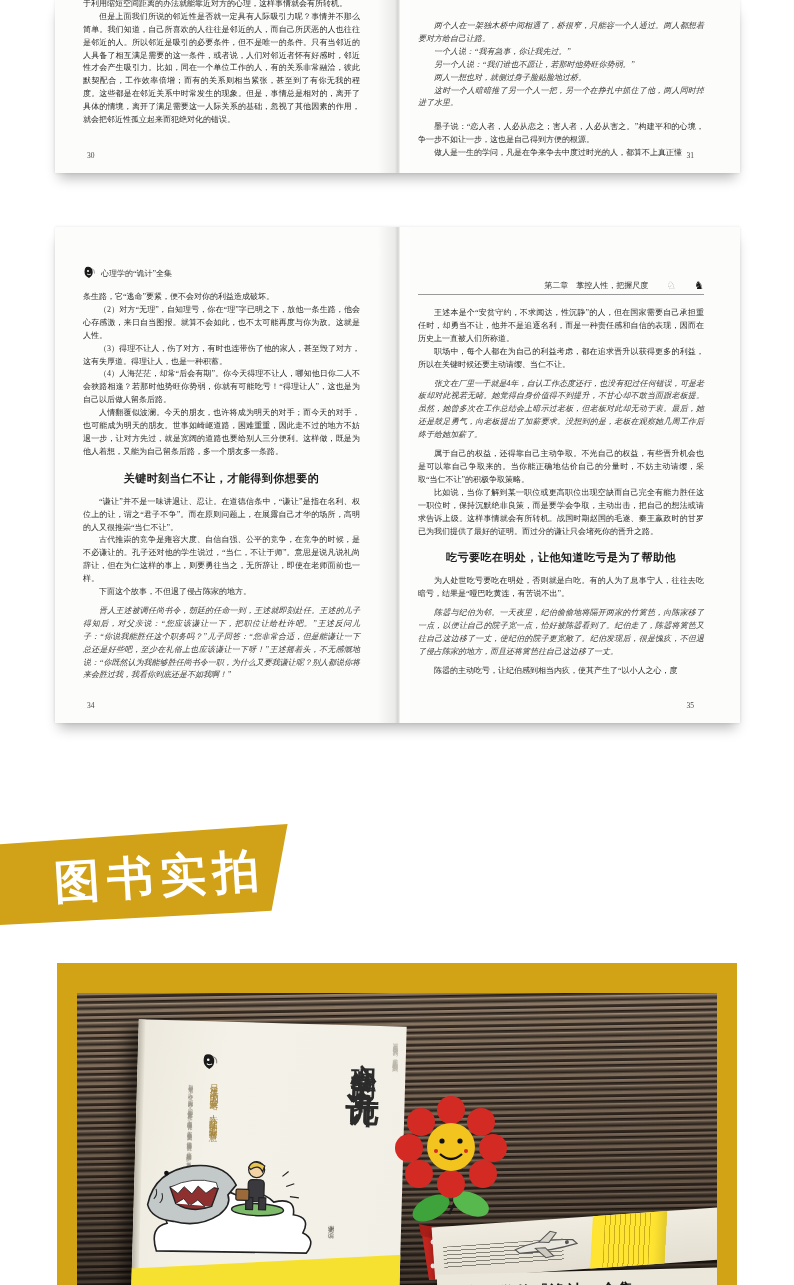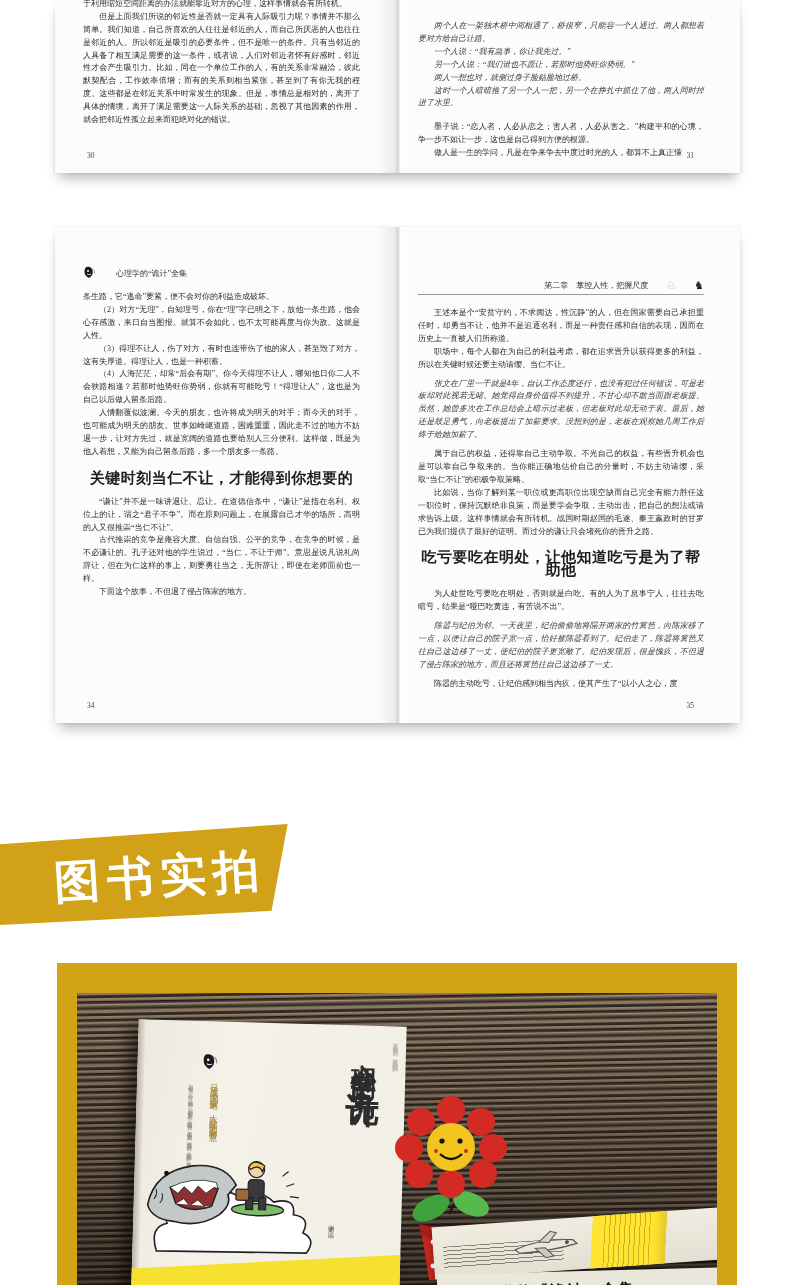--- a/index.html
+++ b/index.html
@@ -19,30 +19,30 @@
   .page.left  { left:0;   width:343px; padding:0 38px 0 28px; }
   .page.right { left:343px; width:342px; padding:16px 36px 0 20px; }
 
   .pagetext { font-size:8px; line-height:12.9px; color:#2b2b2b; text-align:justify; }
   .pagetext p { text-indent:2em; }
   .pagetext p.noindent { text-indent:0; }
   .story { font-style:italic; color:#3a3a3a; }
   .story p { text-indent:2em; }
   .gap-s { height:6px; } .gap-m { height:11px; }
 
-  .center-heading { font-size:15px; font-weight:bold; color:#1d1d1d; text-align:center;
+  .center-heading { font-size:11px; font-weight:bold; color:#1d1d1d; text-align:center;
                     margin:13px 0 11px 0; text-indent:0 !important; letter-spacing:0.5px; }
 
   .pagenum { position:absolute; bottom:13px; font-size:7.5px; color:#444; }
   .pagenum.pn-left { left:32px; }
   .pagenum.pn-right { right:46px; }
 
   .page-header { height:22px; margin-top:30px; margin-bottom:12px; font-size:8px; color:#333;
                  display:flex; align-items:flex-end; }
-  .page-header.hdr-left { justify-content:flex-start; gap:20px; }
+  .page-header.hdr-left { justify-content:flex-start; gap:5px; }
   .page-header.hdr-right { justify-content:flex-end; gap:18px; border-bottom:0.8px solid #9a9a9a; padding-bottom:3px; }
   .mask-logo { display:inline-block; width:13px; height:13px; }
   .knight { font-family:"DejaVu Sans",sans-serif; font-size:11px; line-height:11px; }
   .knight.ghost { color:#b5b5b5; } .knight.solid { color:#1a1a1a; }
 
   
   .banner { position:absolute; left:0; top:824px; width:292px; height:101px;
             clip-path:polygon(0 20%, 98.5% 0, 93% 86%, 0 100%); }
   .banner-label { position:absolute; left:54px; top:22px; color:#ffffff; font-weight:bold;
             font-size:46px; letter-spacing:7px; transform:rotate(-3.5deg);
@@ -146,20 +146,23 @@
       <p class="noindent">条生路，它“逃命”要紧，便不会对你的利益造成破坏。</p>
       <p>（2）对方“无理”，自知理亏，你在“理”字已明之下，放他一条生路，他会心存感激，来日自当图报。就算不会如此，也不太可能再度与你为敌。这就是人性。</p>
       <p>（3）得理不让人，伤了对方，有时也连带伤了他的家人，甚至毁了对方，这有失厚道。得理让人，也是一种积蓄。</p>
       <p>（4）人海茫茫，却常“后会有期”。你今天得理不让人，哪知他日你二人不会狭路相逢？若那时他势旺你势弱，你就有可能吃亏！“得理让人”，这也是为自己以后做人留条后路。</p>
       <p>人情翻覆似波澜。今天的朋友，也许将成为明天的对手；而今天的对手，也可能成为明天的朋友。世事如崎岖道路，困难重重，因此走不过的地方不妨退一步，让对方先过，就是宽阔的道路也要给别人三分便利。这样做，既是为他人着想，又能为自己留条后路，多一个朋友多一条路。</p>
       <p class="center-heading">关键时刻当仁不让，才能得到你想要的</p>
       <p>“谦让”并不是一味讲退让、忍让。在道德信条中，“谦让”是指在名利、权位上的让，谓之“君子不争”。而在原则问题上，在展露自己才华的场所，高明的人又很推崇“当仁不让”。</p>
       <p>古代推崇的竞争是雍容大度、自信自强、公平的竞争，在竞争的时候，是不必谦让的。孔子还对他的学生说过，“当仁，不让于师”。意思是说凡说礼尚辞让，但在为仁这样的事上，则要勇往当之，无所辞让，即使在老师面前也一样。</p>
       <p>下面这个故事，不但退了侵占陈家的地方。</p>
       <div class="gap-s"></div>
+      <div class="story">
+          <p>晋人王述被调任尚书令，朝廷的任命一到，王述就即刻赴任。王述的儿子得知后，对父亲说：“您应该谦让一下，把职位让给杜许吧。”王述反问儿子：“你说我能胜任这个职务吗？”儿子回答：“您非常合适，但是能谦让一下总还是好些吧，至少在礼俗上也应该谦让一下呀！”王述摇着头，不无感慨地说：“你既然认为我能够胜任尚书令一职，为什么又要我谦让呢？别人都说你将来会胜过我，我看你到底还是不如我啊！”</p>
+        </div>
     </div>
     <div class="pagenum pn-left">34</div>
   </div>
   <div class="page right">
     <div class="page-header hdr-right">
       <span>第二章　掌控人性，把握尺度</span>
       <span class="knight ghost">♘</span>
       <span class="knight solid">♞</span>
     </div>
     <div class="pagetext">

